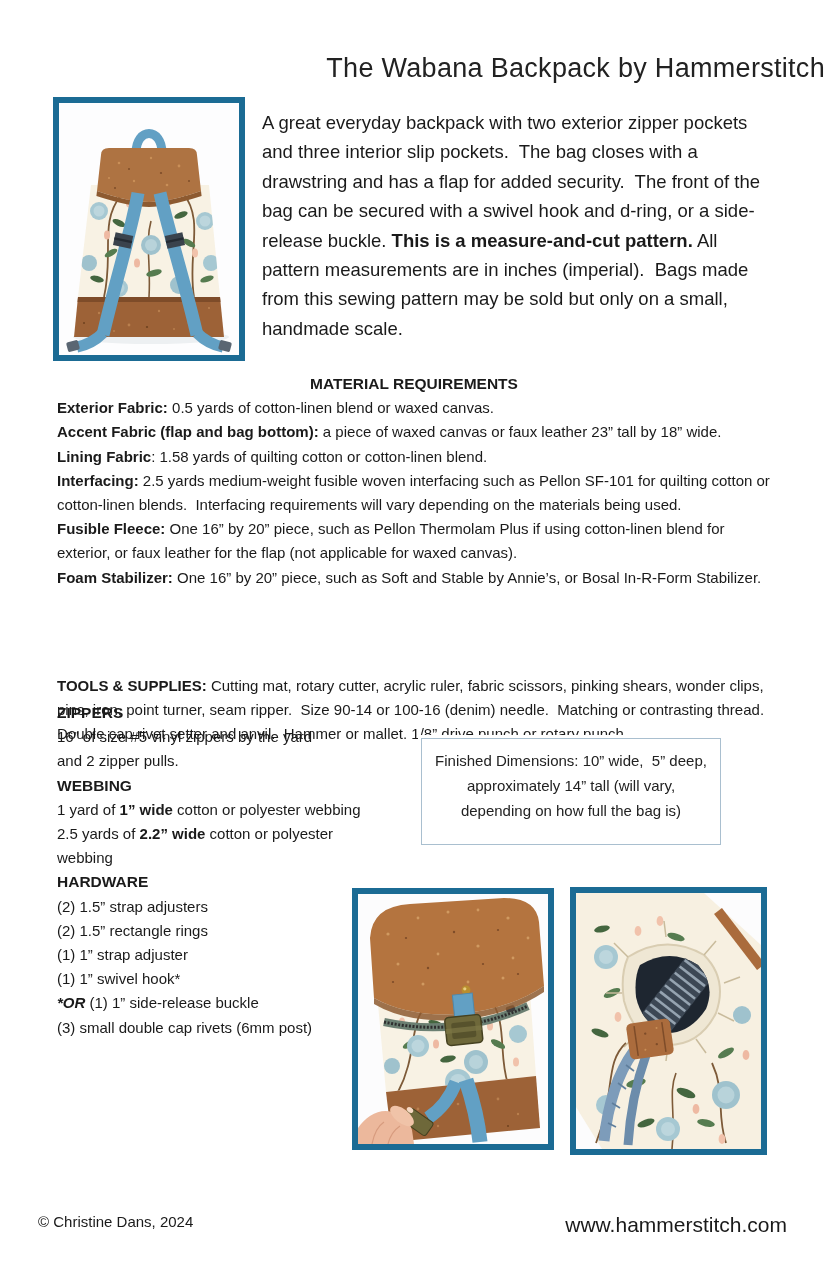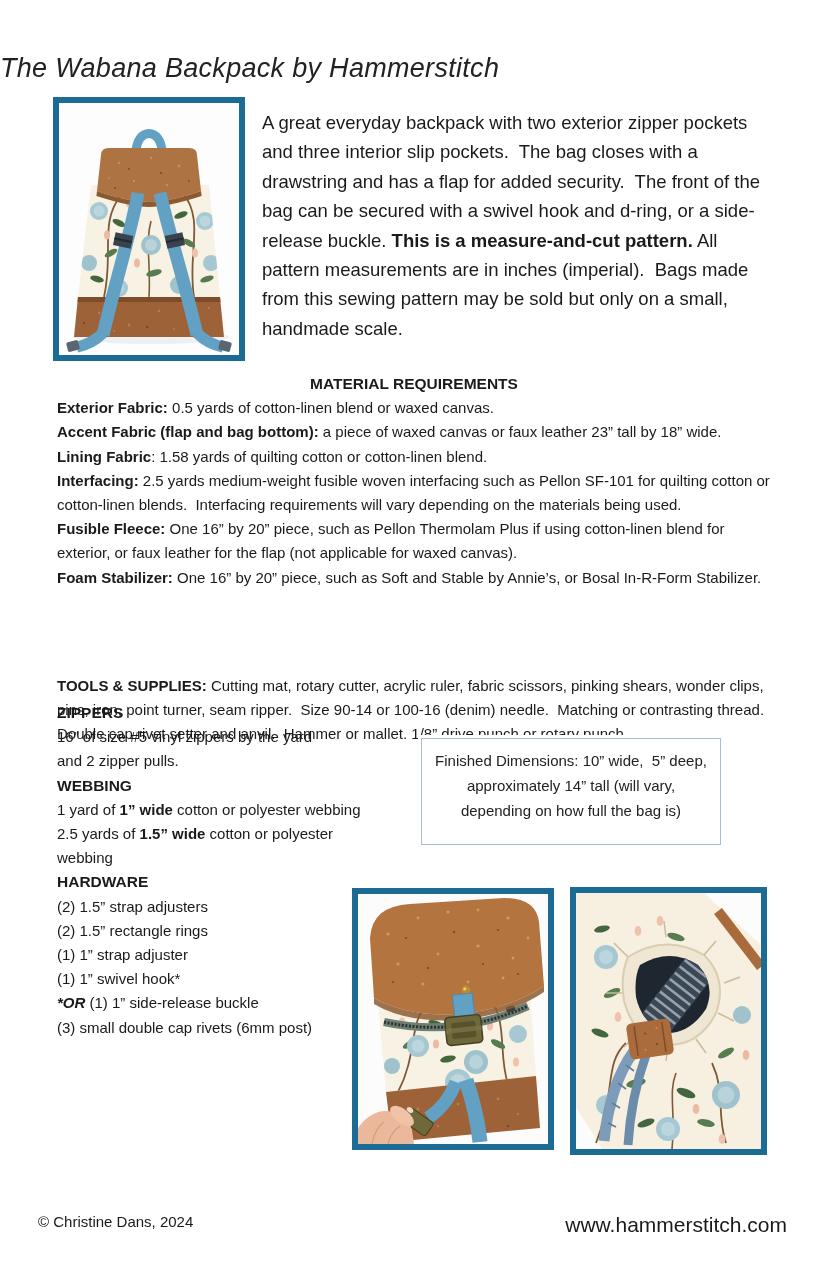--- a/index.html
+++ b/index.html
@@ -5,22 +5,22 @@
   html,body{margin:0;padding:0;background:#ffffff;}
   .page{
     position:relative;width:825px;height:1275px;background:#ffffff;
     font-family:"Liberation Sans",sans-serif;color:#1a1a1a;overflow:hidden;
   }
   .t,.b,.bi{white-space:pre-wrap;}
   .b{font-weight:bold;}
   .bi{font-weight:bold;font-style:italic;}
 
   .title{
-    position:absolute;top:50px;left:0;width:100%;text-align:left;
-    font-size:27px;line-height:36px;font-weight:400;color:#222;letter-spacing:.3px;font-style:italic;
+    position:absolute;top:50px;left:0;width:100%;text-align:right;
+    font-size:27px;line-height:36px;font-weight:400;color:#222;letter-spacing:.3px;
   }
 
   .photo-frame{position:absolute;border:6px solid #1b6b94;background:#fdfdfe;}
   .photo-main{left:53px;top:97px;width:180px;height:252px;}
   .photo-flap{left:352px;top:888px;width:190px;height:250px;}
   .photo-draw{left:570px;top:887px;width:185px;height:256px;}
   .photo-frame svg{display:block;}
 
   .intro{
     position:absolute;left:262px;top:108px;width:500px;
@@ -158,21 +158,21 @@
   </div>
 
   <div class="tools"><span class="b">TOOLS &amp; SUPPLIES:</span><span class="t"> Cutting mat, rotary cutter, acrylic ruler, fabric scissors, pinking shears, wonder clips, pins, iron, point turner, seam ripper.  Size 90-14 or 100-16 (denim) needle.  Matching or contrasting thread. Double cap rivet setter and anvil.  Hammer or mallet. 1/8” drive punch or rotary punch.</span></div>
 
   <div class="supplies-col">
     <div class="colhead">ZIPPERS</div>
     <div class="t">16” of size #5 vinyl zippers by the yard</div>
     <div class="t">and 2 zipper pulls.</div>
     <div class="colhead">WEBBING</div>
     <div><span class="t">1 yard of </span><span class="b">1” wide</span><span class="t"> cotton or polyester webbing</span></div>
-    <div><span class="t">2.5 yards of </span><span class="b">1.5” wide</span><span class="t"> cotton or polyester webbing</span></div>
+    <div><span class="t">2.5 yards of </span><span class="b">2.2” wide</span><span class="t"> cotton or polyester webbing</span></div>
     <div class="colhead">HARDWARE</div>
     <div><span class="bi"></span><span class="t">(2) 1.5” strap adjusters</span></div>
     <div><span class="bi"></span><span class="t">(2) 1.5” rectangle rings</span></div>
     <div><span class="bi"></span><span class="t">(1) 1” strap adjuster</span></div>
     <div><span class="bi"></span><span class="t">(1) 1” swivel hook*</span></div>
     <div><span class="bi">*OR</span><span class="t"> (1) 1” side-release buckle</span></div>
     <div><span class="bi"></span><span class="t">(3) small double cap rivets (6mm post)</span></div>
   </div>
 
   <div class="dimsbox">

